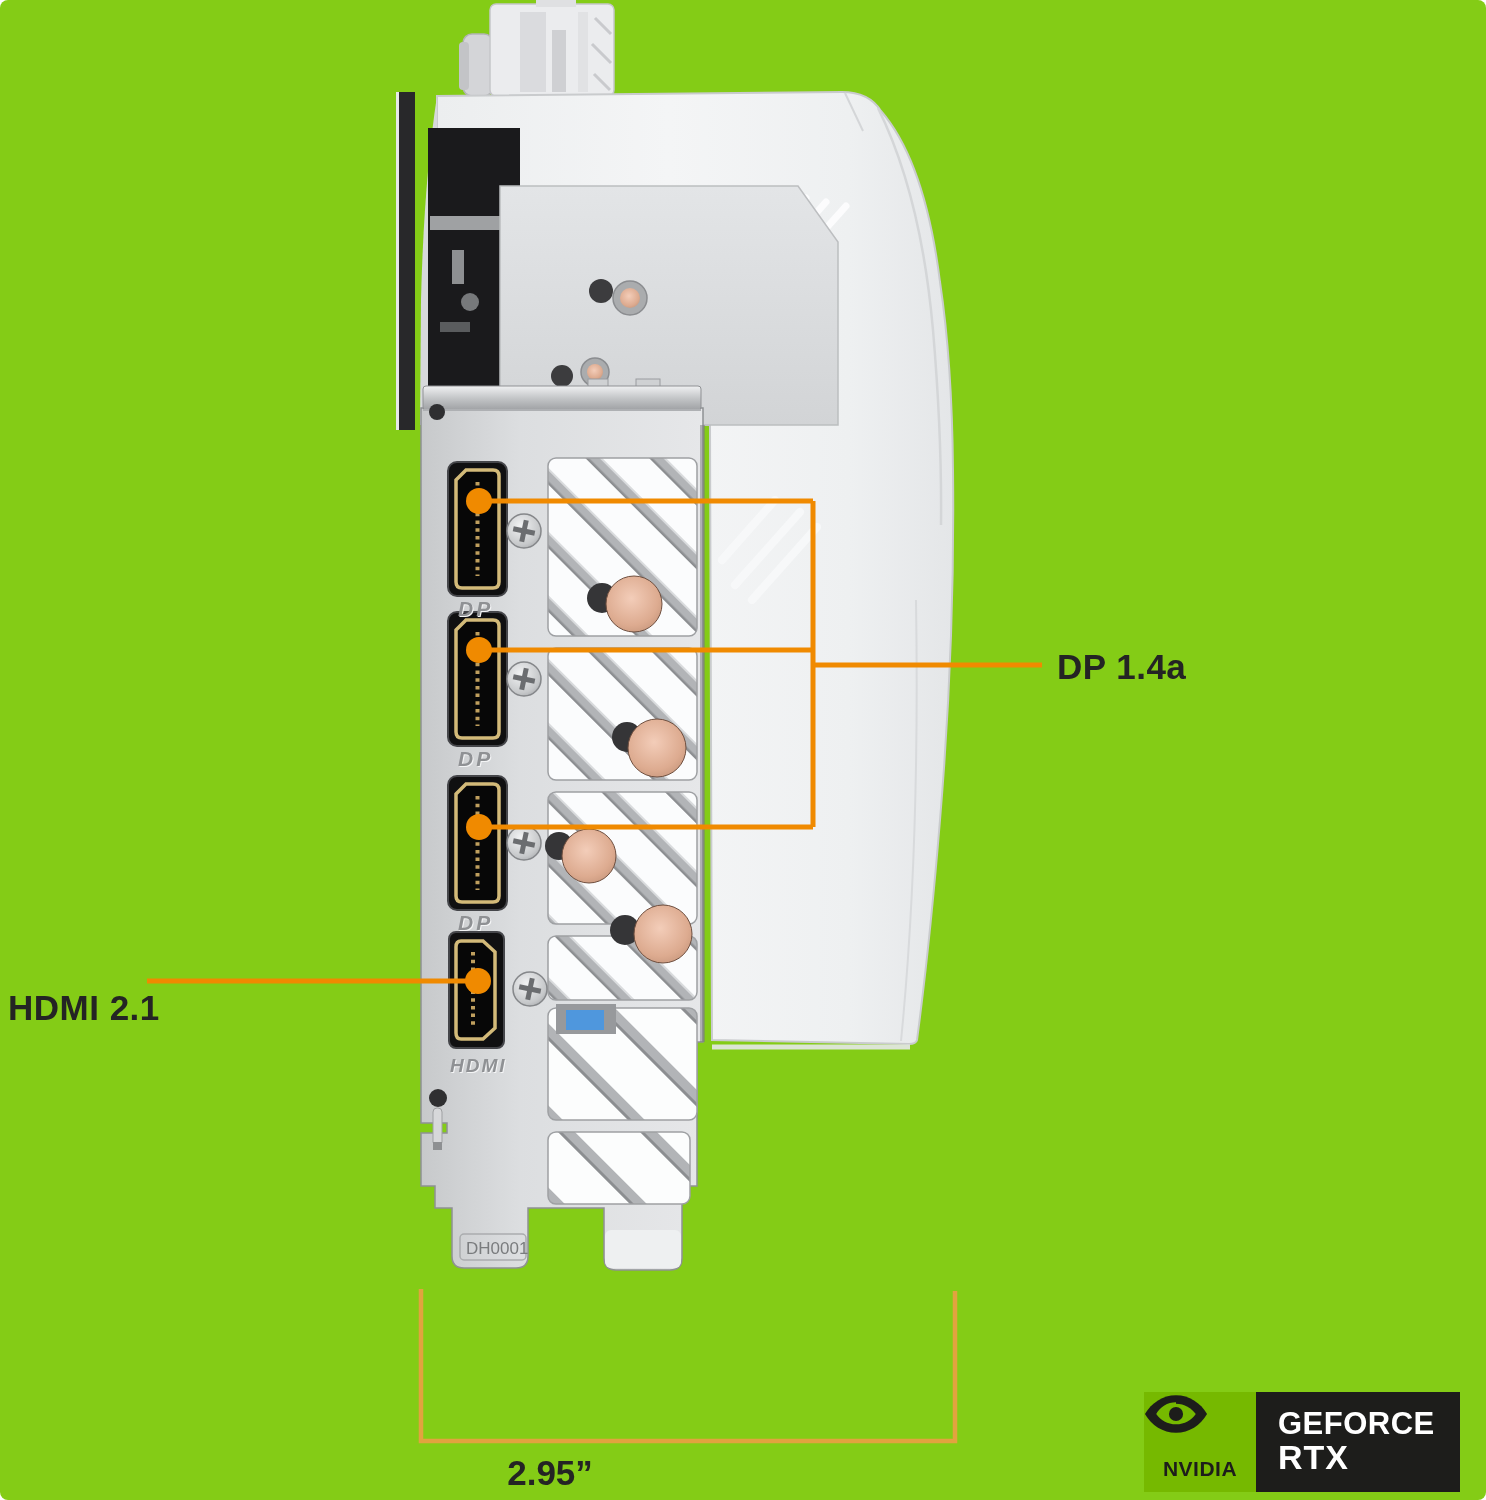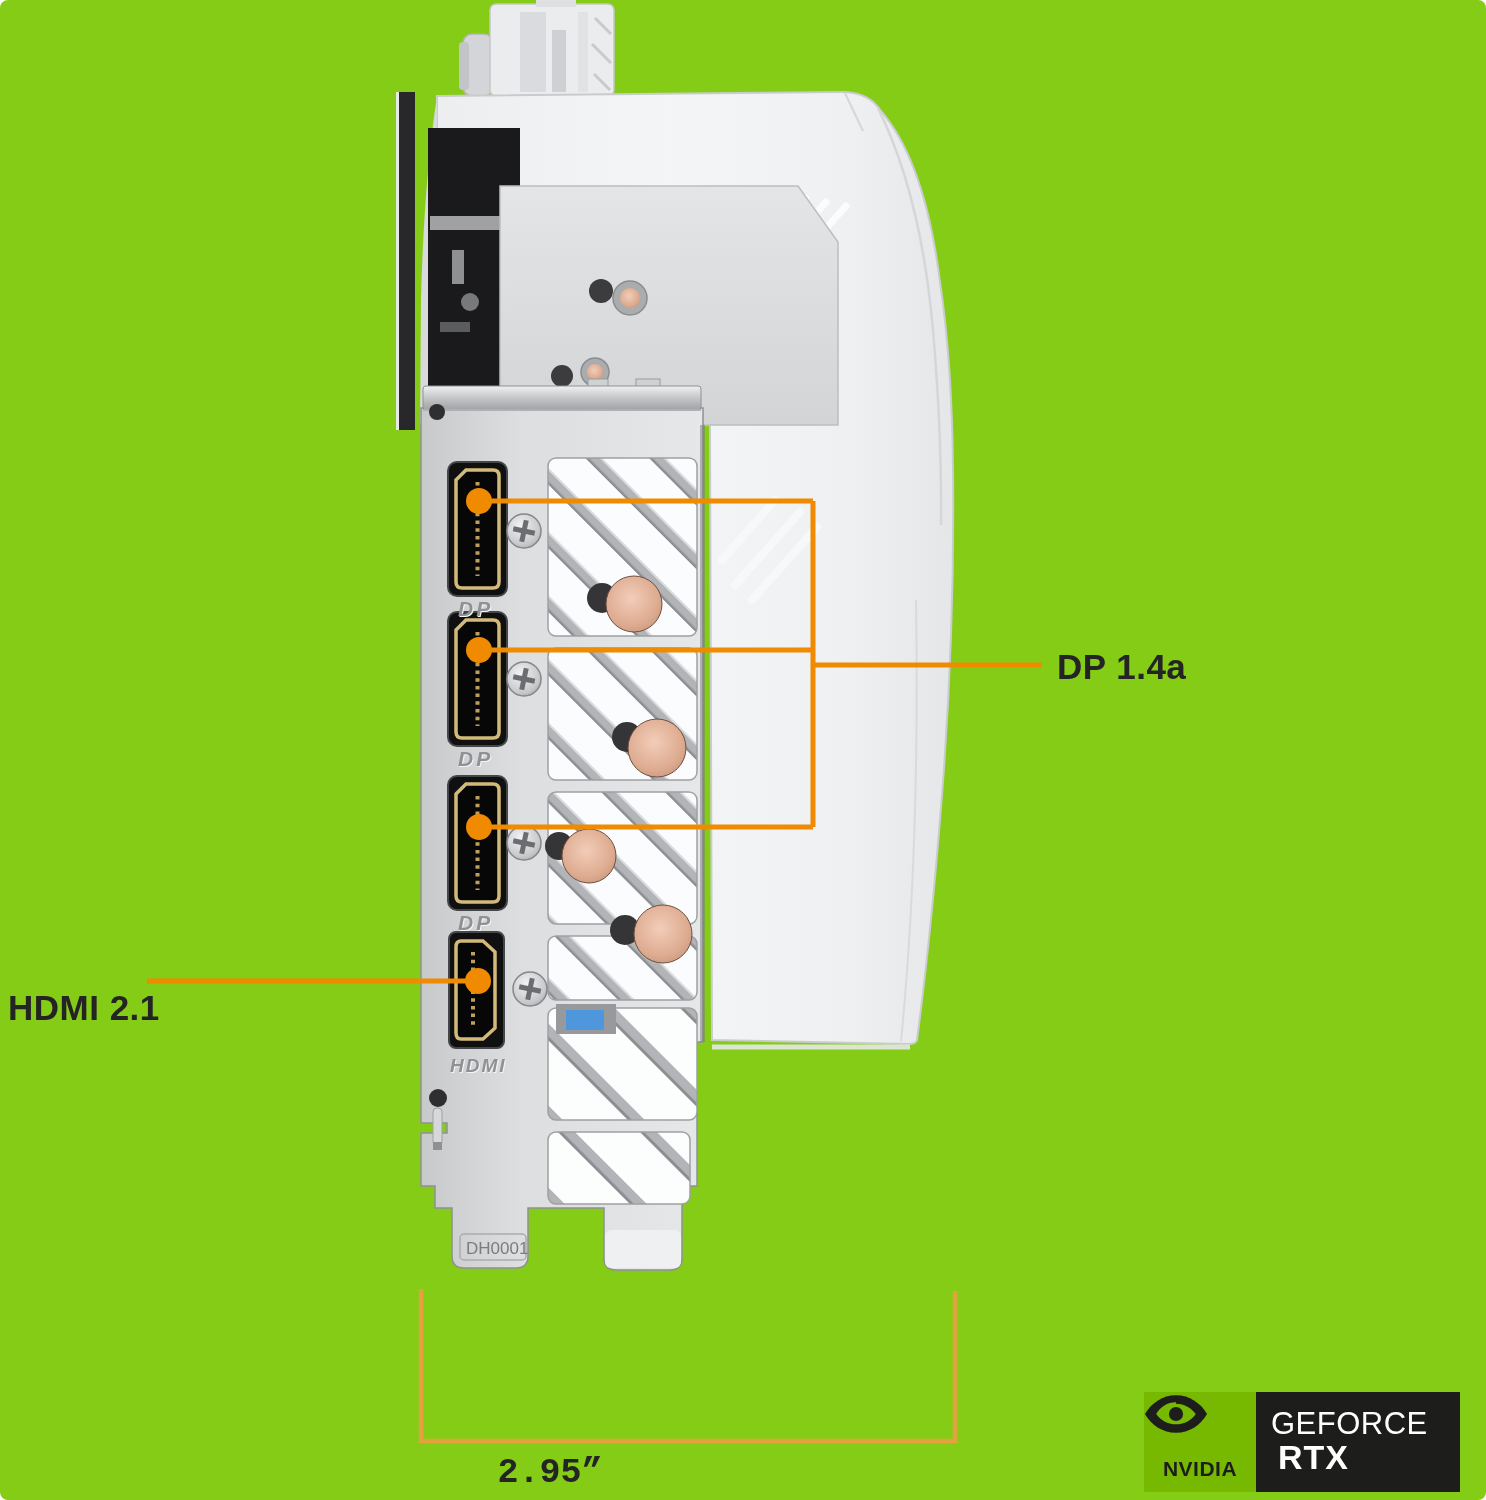--- a/index.html
+++ b/index.html
@@ -10,40 +10,40 @@
   }
   .stage svg{position:absolute;left:0;top:0;}
   .callout{
     position:absolute;font-weight:bold;color:#242424;font-size:35px;
     letter-spacing:0.5px;white-space:nowrap;
   }
   .callout.dp{left:1057px;top:647px;}
   .callout.hdmi{left:8px;top:960px;margin-top:28px;}
   .dim-label{
     position:absolute;left:470px;top:1453px;width:160px;text-align:center;
-    font-weight:bold;color:#242424;font-size:35px;font-family:Liberation Mono, monospace;
+    font-weight:bold;color:#242424;font-size:35px;
   }
   
   .badge{
     position:absolute;left:1144px;top:1392px;width:316px;height:100px;
     display:flex;flex-direction:row;
   }
   .badge .green{
     width:112px;background:#76b900;display:flex;flex-direction:column;
     align-items:center;justify-content:flex-end;padding-bottom:13px;box-sizing:border-box;
   }
   .badge .green .eye{margin-bottom:2px;}
   .badge .green .brand{
     font-weight:bold;color:#1d1d1b;font-size:21px;letter-spacing:0.5px;line-height:1;
   }
   .badge .black{
     flex:1;background:#1d1d1b;color:#ffffff;display:flex;flex-direction:column;
     justify-content:center;padding-left:15px;box-sizing:border-box;
   }
-  .badge .black .l1{font-weight:normal;font-size:31px;line-height:1.05;letter-spacing:0.5px;}
+  .badge .black .l1{font-weight:bold;font-size:31px;line-height:1.05;letter-spacing:0.5px;margin-left:7px;}
   .badge .black .l2{font-weight:bold;font-size:34px;line-height:1.05;letter-spacing:1px;margin-left:7px;}
   .emboss-text{font-weight:bold;font-style:italic;}
 </style>
 </head>
 <body>
 
 <div class="stage">
 
 <svg width="1486" height="1500" viewBox="0 0 1486 1500">
   <defs>

